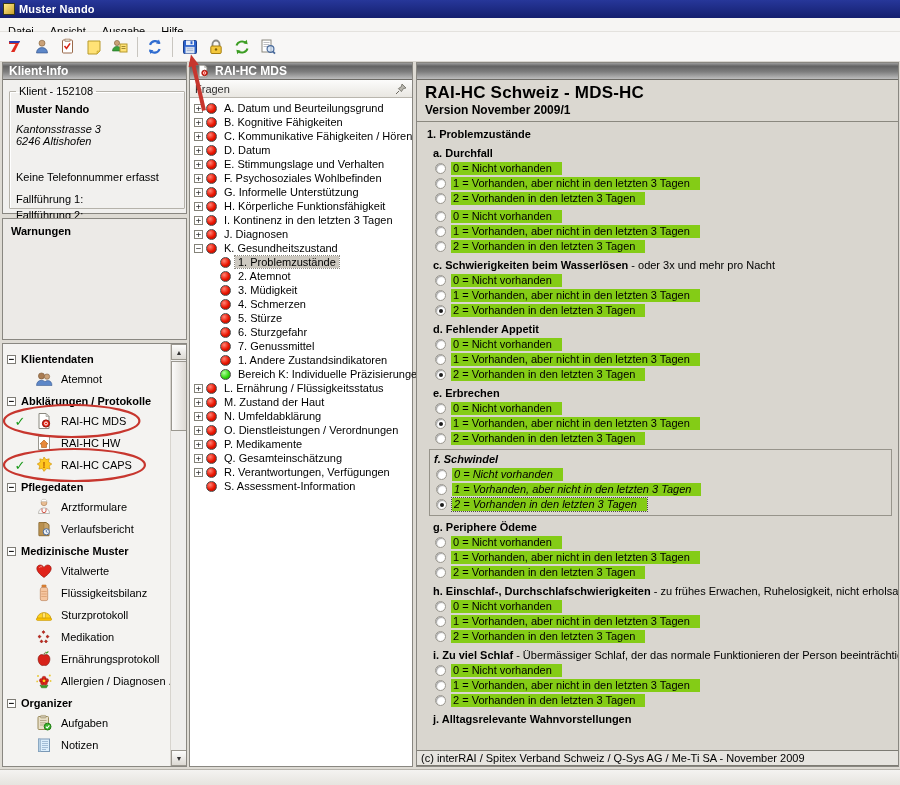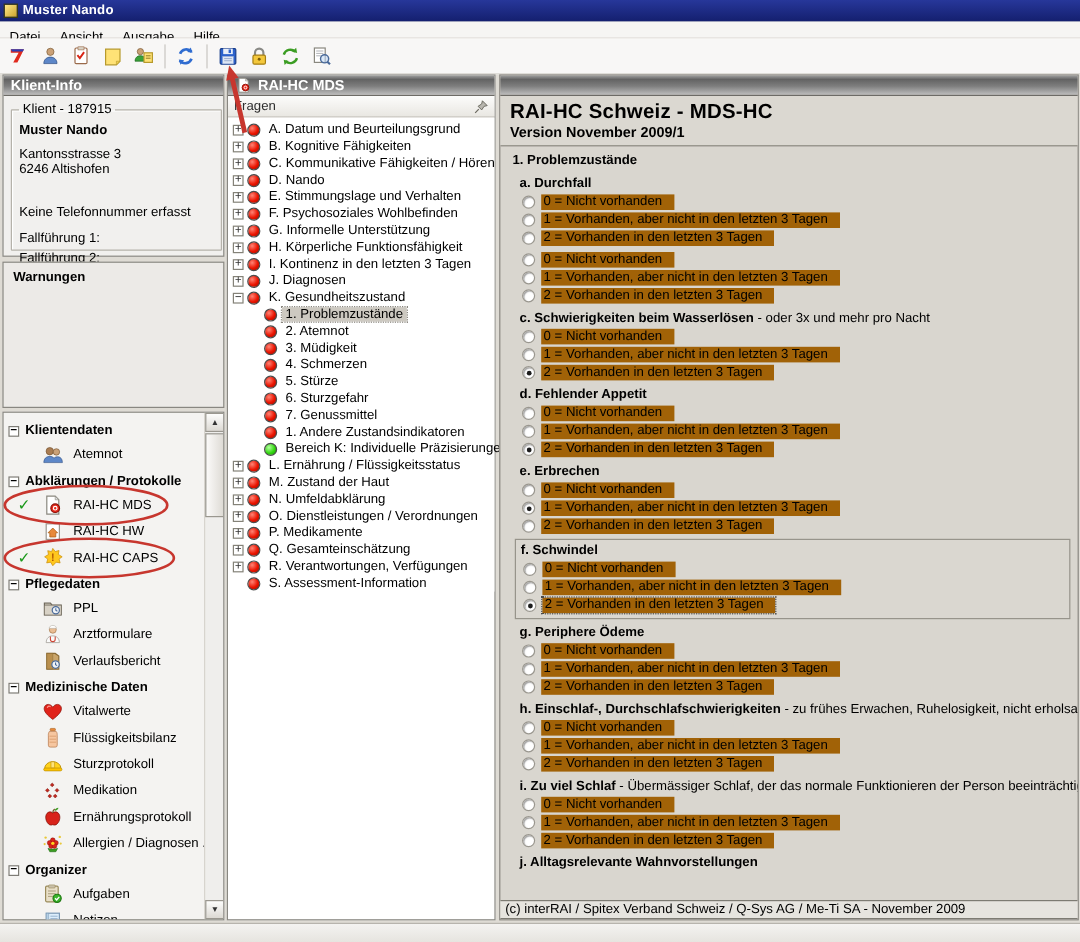--- a/index.html
+++ b/index.html
@@ -30,21 +30,21 @@
   .panel { position:absolute; border:1px solid #898781; background:#f1f0ee; }
   .phead { height:17px; background:linear-gradient(180deg,#9d9d9d 0%,#636363 20%,#7e7e7e 55%,#bdbdbd 100%);
     color:#fff; font-weight:bold; font-size:12px; display:flex; align-items:center;
     padding-left:6px; gap:5px; border-bottom:1px solid #6d6b66; }
   
   #left-top { left:2px; top:62px; width:185px; height:152px; }
   fieldset.client { margin:5px 6px; border:1px solid #b5b2aa; border-radius:1px;
     box-shadow:1px 1px 0 #fff inset; padding:3px 6px 6px 6px; height:124px; }
   fieldset.client legend { padding:0 3px; font-size:11px; }
   .cname { font-weight:bold; margin:3px 0 8px 0; }
-  .cline { line-height:12px; }
+  .cline { line-height:12px;font-style:italic; }
   .cphone { margin-top:24px; }
   .cfall { margin-top:9px; line-height:15px; }
   .btn { display:flex; align-items:center; justify-content:center; gap:5px;
     margin-top:7px; height:20px; width:162px;
     background:linear-gradient(180deg,#fdfdfc,#e9e7e2 60%,#dcd9d2);
     border:1px solid #8e8c83; border-radius:3px; font-size:11px; }
   .info-ic { width:13px; height:13px; border-radius:50%;
     background:radial-gradient(circle at 35% 30%,#7fb6f2,#1f63c6 70%);
     color:#fff; font-weight:bold; font-size:10px; font-family:"Liberation Serif",serif;
     display:flex; align-items:center; justify-content:center; }
@@ -91,31 +91,31 @@
   .tlbl { padding:0 3px; }
   .trow.sel .tlbl { background:#cdc9c1; outline:1px dotted #8a877f; }
   
   #form-panel { left:416px; top:62px; width:483px; height:705px; background:#d9d6cf; }
   #form-title { background:#dbd8d1; border-bottom:1px solid #8a887f; padding:3px 8px 4px 8px; }
   #form-title .t1 { font-size:17px; font-weight:bold; letter-spacing:.2px; }
   #form-title .t2 { font-size:12px; font-weight:bold; }
   #form-body { position:relative; height:616px; overflow:hidden; padding:6px 6px 0 10px; }
   .sec-title { font-weight:bold; margin-bottom:5px; }
   .q { margin:0 0 3px 6px; }
-  .q.boxed { border:1px solid #97948b; padding:1px 4px 3px 4px; margin-left:2px; background:#dad7d0; }
+  .q.boxed { border:1px solid #97948b; padding:1px 4px 3px 4px; margin-left:2px; background:#dad7d0;font-style:italic; }
   .qh { font-weight:bold; height:16px; line-height:16px; white-space:nowrap; }
   .qh .qnote { font-weight:normal; }
   .opt { display:flex; align-items:center; height:15px; margin-left:2px; }
   .radio { width:11px; height:11px; border-radius:50%; background:#fff; flex:none;
     border:1px solid #9a978f;
     box-shadow:inset 1px 1px 1px rgba(90,90,90,.55), inset -1px -1px 1px #fff;
     margin-right:5px; position:relative; }
   .radio.on::after { content:""; position:absolute; left:3px; top:3px; width:4px; height:4px;
     border-radius:50%; background:#1c1c1c; }
-  .opt .olbl { background:#a16207; padding:0 10px 0 2px; line-height:13px; white-space:nowrap; }
+  .opt .olbl { background:#84cc16; padding:0 10px 0 2px; line-height:13px; white-space:nowrap; }
   .opt.focus .olbl { outline:1px dotted #4a4a4a; }
   #form-footer { position:absolute; left:0; bottom:0; width:100%; height:16px;
     background:#e6e4df; border-top:1px solid #7d7b73; border-bottom:1px solid #7d7b73;
     line-height:15px; padding-left:4px; }
   
   #statusbar { position:absolute; left:0; top:769px; width:900px; height:16px;
     background:linear-gradient(180deg,#f4f3f1,#e6e4df); border-top:1px solid #b7b4ad; }
   
   #annot { position:absolute; left:0; top:0; width:900px; height:785px;
     pointer-events:none; z-index:60; }
@@ -209,21 +209,21 @@
         <line x1="13.8" y1="13.4" x2="16" y2="15.6" stroke="#4a6a9a" stroke-width="1.8"></line>
       </svg>
     </div>
   </div>
 
 <div class="panel" id="left-top">
   <div class="phead">
     <span>Klient-Info</span>
   </div>
   <fieldset class="client">
-    <legend>Klient - 187915</legend>
+    <legend>Klient - 152108</legend>
     <div class="cname">Muster  Nando</div>
     <div class="cline">Kantonsstrasse 3</div>
     <div class="cline">6246 Altishofen</div>
     <div class="cphone">Keine Telefonnummer erfasst</div>
     <div class="cfall">Fallführung 1:</div>
     <div class="cfall" style="margin-top:1px">Fallführung 2:</div>
     <div class="btn">
       <span class="info-ic">i</span>
       <span>Assessmentinfo...</span>
     </div>
@@ -302,34 +302,20 @@
       <div class="nav-sec">
         <div class="nav-sec-h">
           <span class="expbox">−</span>
           <span>Pflegedaten</span>
         </div>
         <div class="nav-item">
           <span class="grp">
             <span class="nav-check"></span>
             <span class="nav-ic">
               <svg class="ic" width="18" height="18" viewBox="0 0 18 18">
-                <path d="M2 4.5h5l1.5 1.8H16V14.5H2z" fill="#b9b2a4" stroke="#6f695c"></path>
-                <rect x="2" y="6.3" width="14" height="8.2" fill="#d8d2c6" stroke="#6f695c" stroke-width=".5"></rect>
-                <circle cx="11.5" cy="10.5" r="3" fill="#eef2f6" stroke="#4a6a9a"></circle>
-                <path d="M11.5 8.8v1.8l1.3.8" stroke="#4a6a9a" fill="none" stroke-width=".9"></path>
-              </svg>
-            </span>
-            <span class="nav-lbl">PPL</span>
-          </span>
-        </div>
-        <div class="nav-item">
-          <span class="grp">
-            <span class="nav-check"></span>
-            <span class="nav-ic">
-              <svg class="ic" width="18" height="18" viewBox="0 0 18 18">
                 <circle cx="9" cy="4.8" r="2.9" fill="#e9bd93" stroke="#9a6a3a" stroke-width=".5"></circle>
                 <path d="M9 1.2c-1.8 0-3 1-3 2.4h6c0-1.4-1.2-2.4-3-2.4z" fill="#fff" stroke="#b5b2aa" stroke-width=".5"></path>
                 <path d="M3.5 15.5c0-3.6 2.4-5.6 5.5-5.6s5.5 2 5.5 5.6z" fill="#fafafa" stroke="#9a978f" stroke-width=".6"></path>
                 <path d="M7 10.5v2.2a2 2 0 0 0 4 0V10.5" fill="none" stroke="#c43" stroke-width=".9"></path>
               </svg>
             </span>
             <span class="nav-lbl">Arztformulare</span>
           </span>
         </div>
         <div class="nav-item">
@@ -343,21 +329,21 @@
                 <path d="M11.3 10v1.9l1.3.8" stroke="#4a6a9a" fill="none" stroke-width=".9"></path>
               </svg>
             </span>
             <span class="nav-lbl">Verlaufsbericht</span>
           </span>
         </div>
       </div>
       <div class="nav-sec">
         <div class="nav-sec-h">
           <span class="expbox">−</span>
-          <span>Medizinische Daten</span>
+          <span>Medizinische Muster</span>
         </div>
         <div class="nav-item">
           <span class="grp">
             <span class="nav-check"></span>
             <span class="nav-ic">
               <svg class="ic" width="18" height="18" viewBox="0 0 18 18">
                 <path d="M9 15.5C4 11.8 1.8 9 1.8 6.4 1.8 4.3 3.4 3 5.2 3c1.5 0 2.9.9 3.8 2.4C9.9 3.9 11.3 3 12.8 3c1.8 0 3.4 1.3 3.4 3.4 0 2.6-2.2 5.4-7.2 9.1z" fill="#e0231a" stroke="#8c0f06" stroke-width=".6"></path>
                 <path d="M4.5 5.4c.6-.8 1.6-1 2.3-.6" stroke="#ff9a90" fill="none" stroke-width="1" stroke-linecap="round"></path>
               </svg>
             </span>
@@ -525,21 +511,21 @@
       <div class="trow">
         <span class="tind" style="width: 2px;"></span>
         <span class="texp">+</span>
         <span class="bullet red"></span>
         <span class="tlbl">C. Kommunikative Fähigkeiten / Hören</span>
       </div>
       <div class="trow">
         <span class="tind" style="width: 2px;"></span>
         <span class="texp">+</span>
         <span class="bullet red"></span>
-        <span class="tlbl">D. Nando</span>
+        <span class="tlbl">D. Datum</span>
       </div>
       <div class="trow">
         <span class="tind" style="width: 2px;"></span>
         <span class="texp">+</span>
         <span class="bullet red"></span>
         <span class="tlbl">E. Stimmungslage und Verhalten</span>
       </div>
       <div class="trow">
         <span class="tind" style="width: 2px;"></span>
         <span class="texp">+</span>

